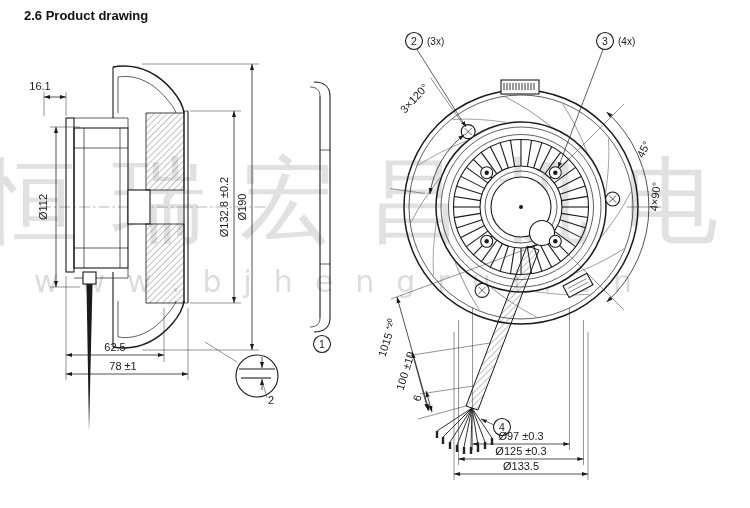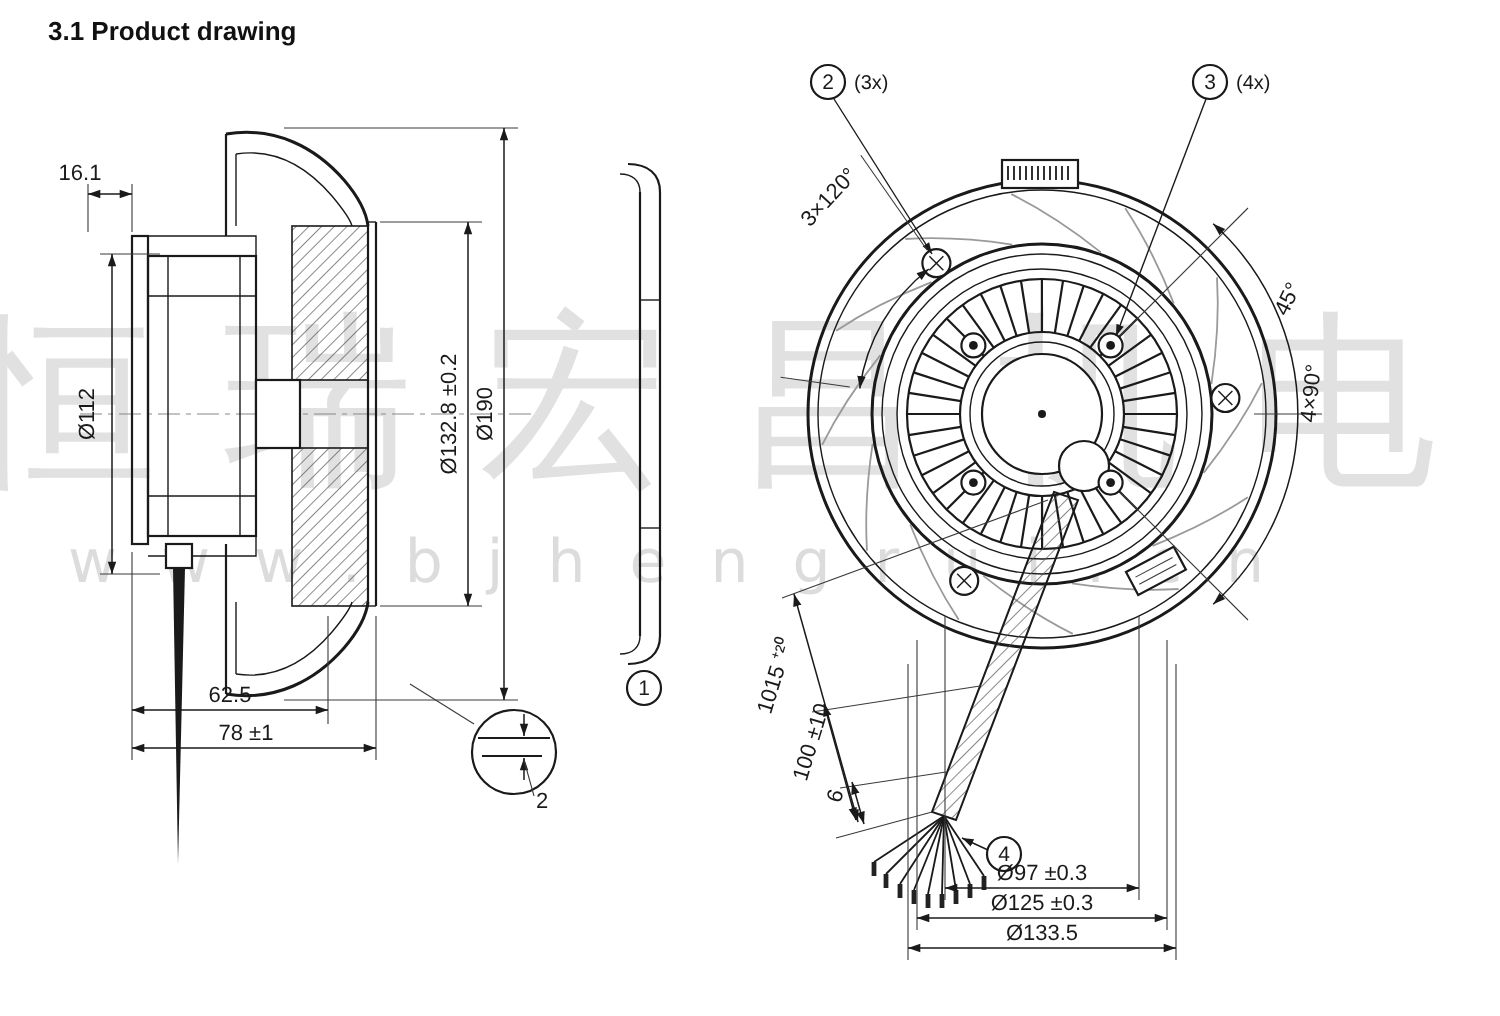--- a/index.html
+++ b/index.html
@@ -27,21 +27,21 @@
 </head>
 <body>
 
 <div class="canvas">
 
   <div class="watermark">
     <div class="wm-cn">恒瑞宏昌机电</div>
     <div class="wm-url">www.bjhengrui.cn</div>
   </div>
 
-  <div class="title">3.1 Product drawing</div>
+  <div class="title">2.6 Product drawing</div>
 
   <svg class="draw" width="750" height="508" viewBox="0 0 750 508">
     <defs>
       <marker id="ar" viewBox="0 0 10 8" refX="9.4" refY="4" markerWidth="9" markerHeight="7" orient="auto-start-reverse">
           <path d="M0,0.8 L9.4,4 L0,7.2 Z" fill="#1a1a1a"></path>
         </marker>
       <pattern id="hat" width="4.5" height="4.5" patternUnits="userSpaceOnUse" patternTransform="rotate(45)">
         <line x1="0" y1="0" x2="0" y2="4.5" stroke="#555" stroke-width="0.7"></line>
       </pattern>
       <g id="ribs4" class="ln" stroke-width="1">

